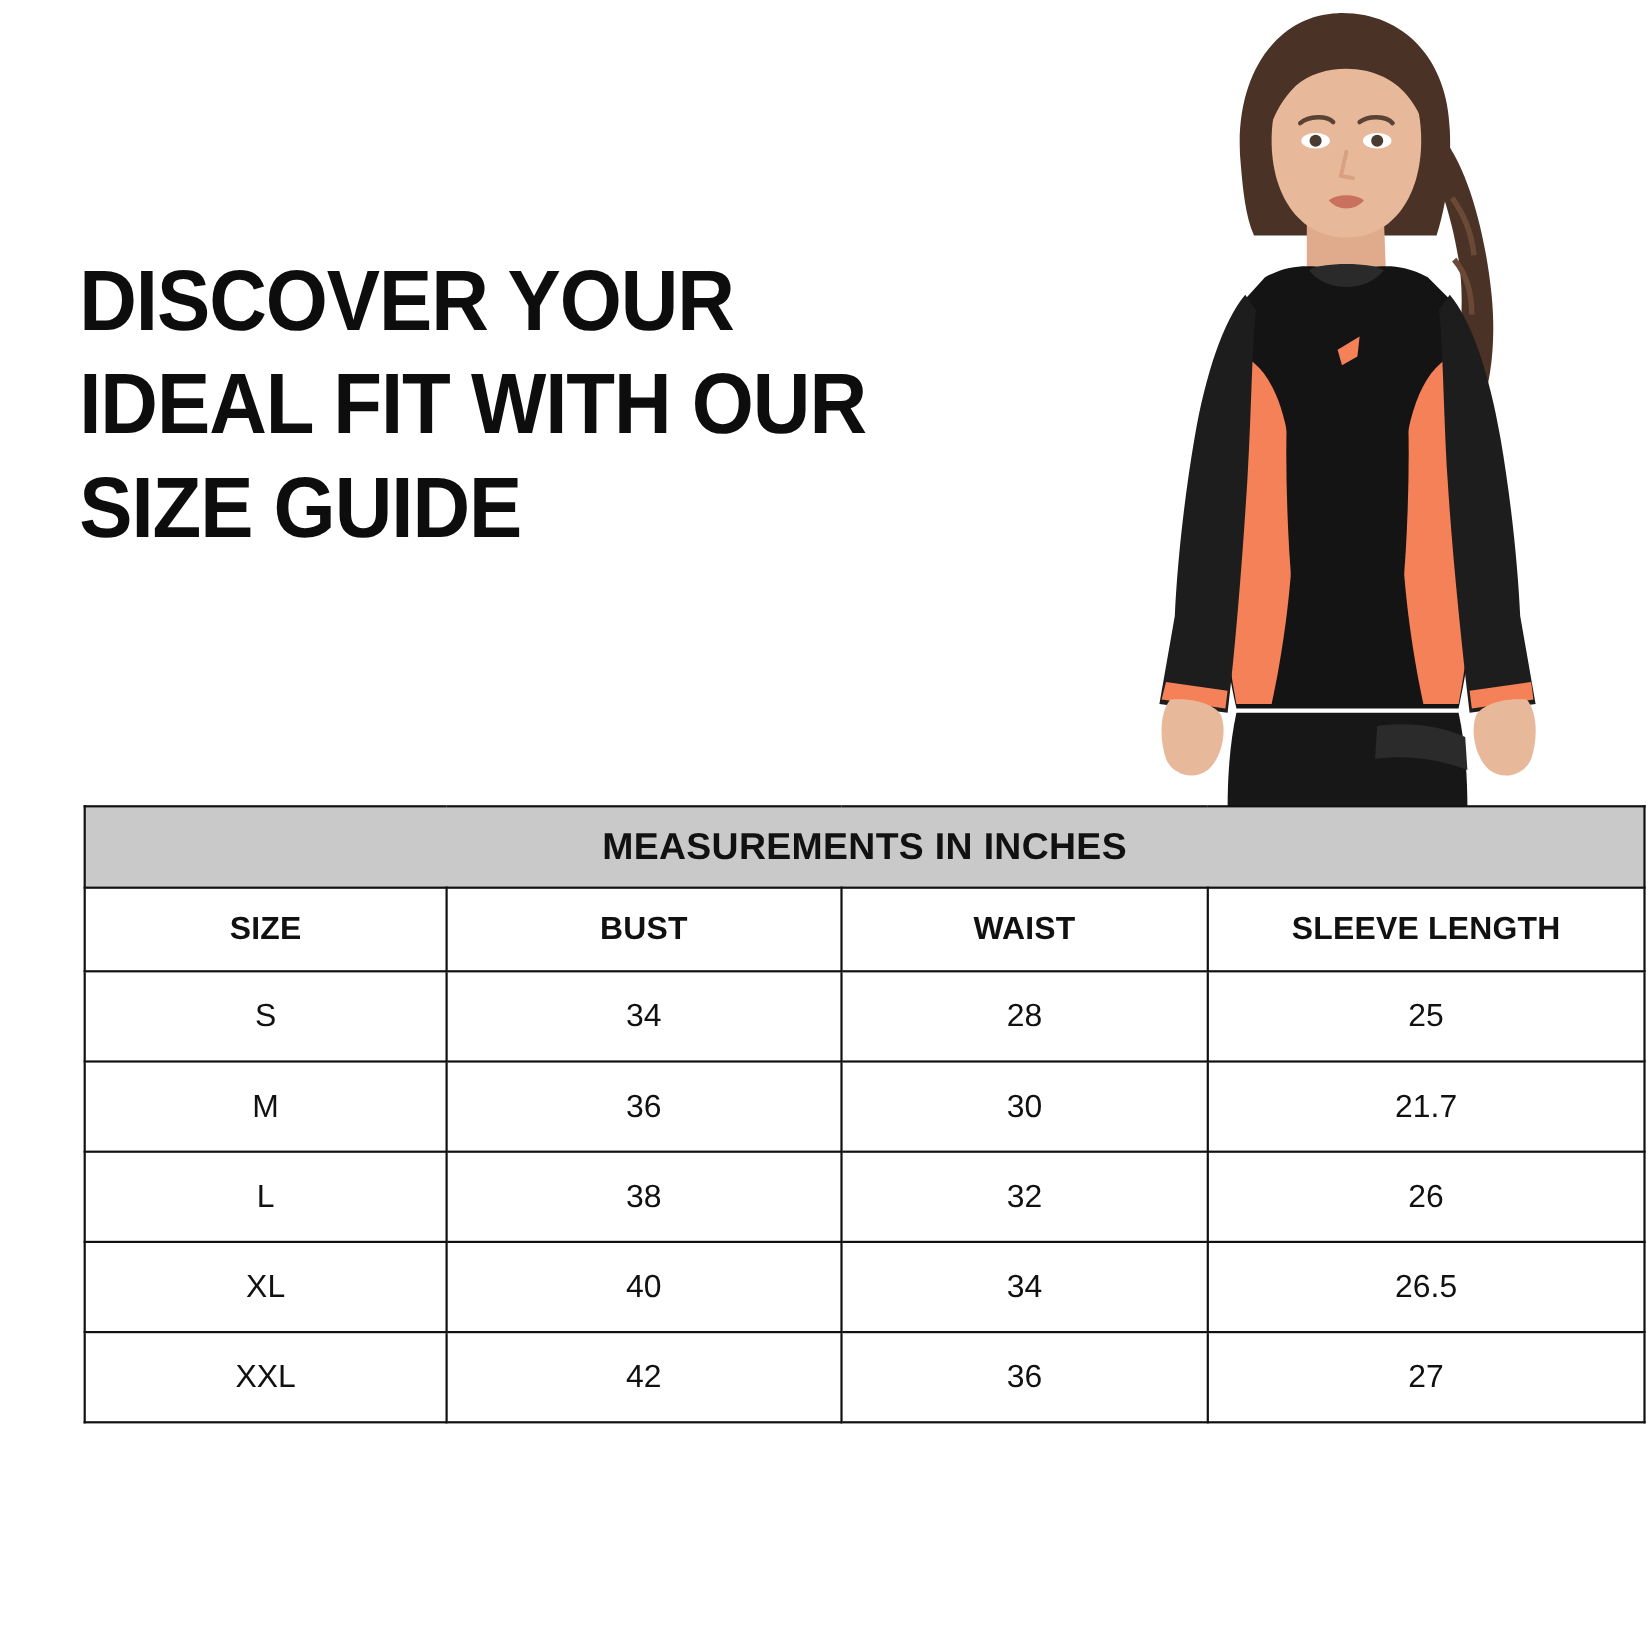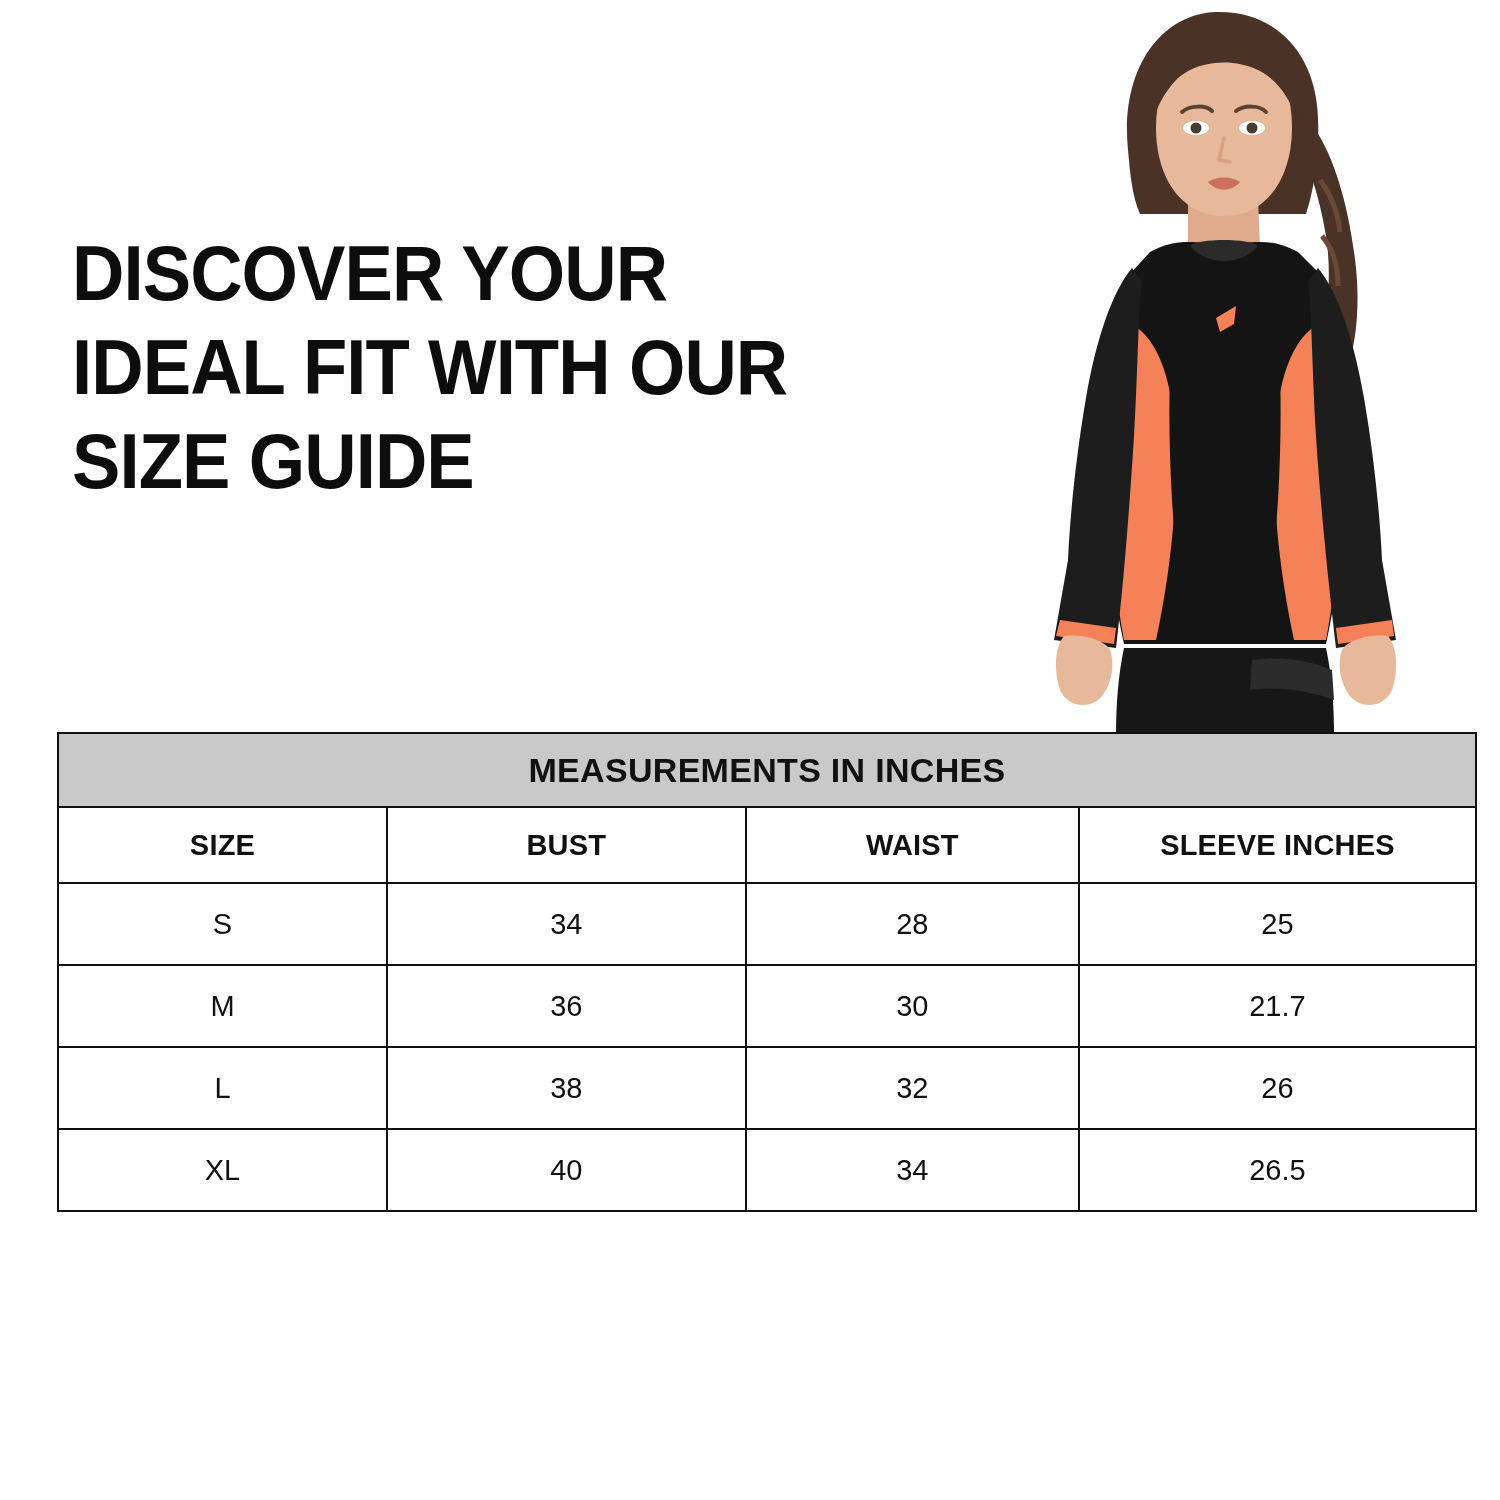--- a/index.html
+++ b/index.html
@@ -43,21 +43,21 @@
     height: 735px;
     overflow: hidden;
   }
   #model-figure svg {
     display: block;
   }
 
   
   #size-table-wrap {
     position: absolute;
-    left: 25px;
+    left: 44px;
     top: 732px;
     width: 1420px;
     padding-left: 32px;
   }
   table.size-table {
     border-collapse: collapse;
     width: 100%;
     table-layout: fixed;
   }
   table.size-table td, table.size-table th {
@@ -155,21 +155,21 @@
       <col class="c-sleeve">
     </colgroup>
     <thead>
       <tr>
         <th class="table-title-cell" colspan="4">MEASUREMENTS IN INCHES</th>
       </tr>
       <tr>
         <th class="head-cell">SIZE</th>
         <th class="head-cell">BUST</th>
         <th class="head-cell">WAIST</th>
-        <th class="head-cell">SLEEVE INCHES</th>
+        <th class="head-cell">SLEEVE LENGTH</th>
       </tr>
     </thead>
     <tbody>
       <tr>
         <td class="body-cell">S</td>
         <td class="body-cell">34</td>
         <td class="body-cell">28</td>
         <td class="body-cell">25</td>
       </tr>
       <tr>
@@ -183,15 +183,21 @@
         <td class="body-cell">38</td>
         <td class="body-cell">32</td>
         <td class="body-cell">26</td>
       </tr>
       <tr>
         <td class="body-cell">XL</td>
         <td class="body-cell">40</td>
         <td class="body-cell">34</td>
         <td class="body-cell">26.5</td>
       </tr>
+      <tr>
+        <td class="body-cell">XXL</td>
+        <td class="body-cell">42</td>
+        <td class="body-cell">36</td>
+        <td class="body-cell">27</td>
+      </tr>
     </tbody>
   </table>
 </div>
 
 </body></html>

